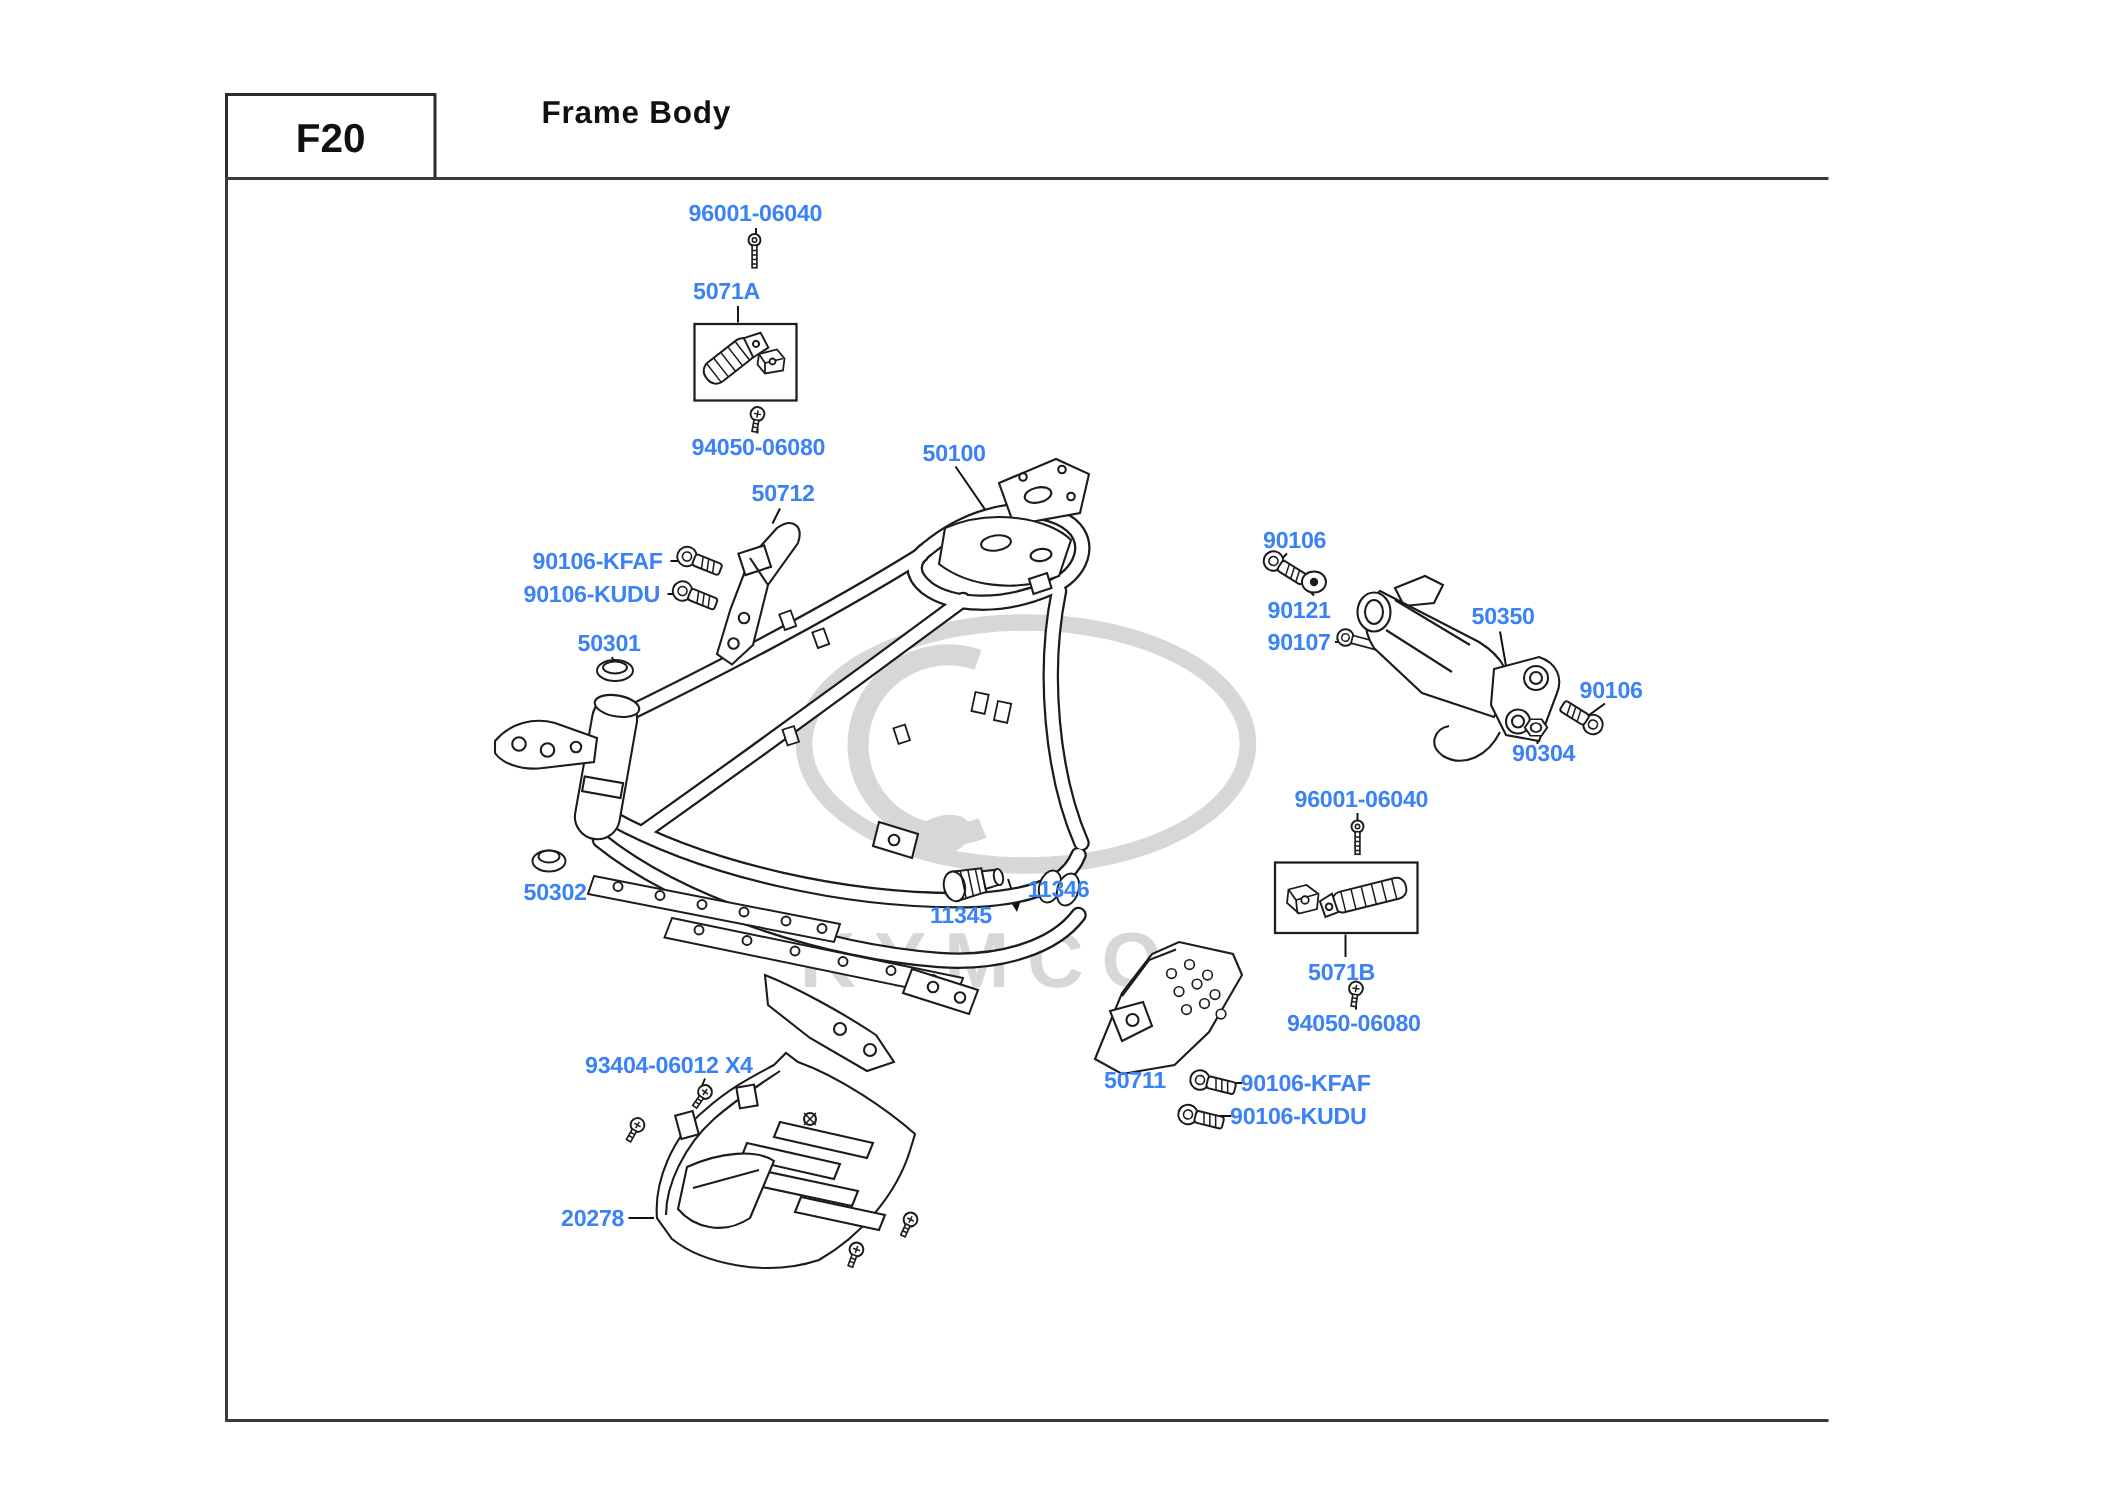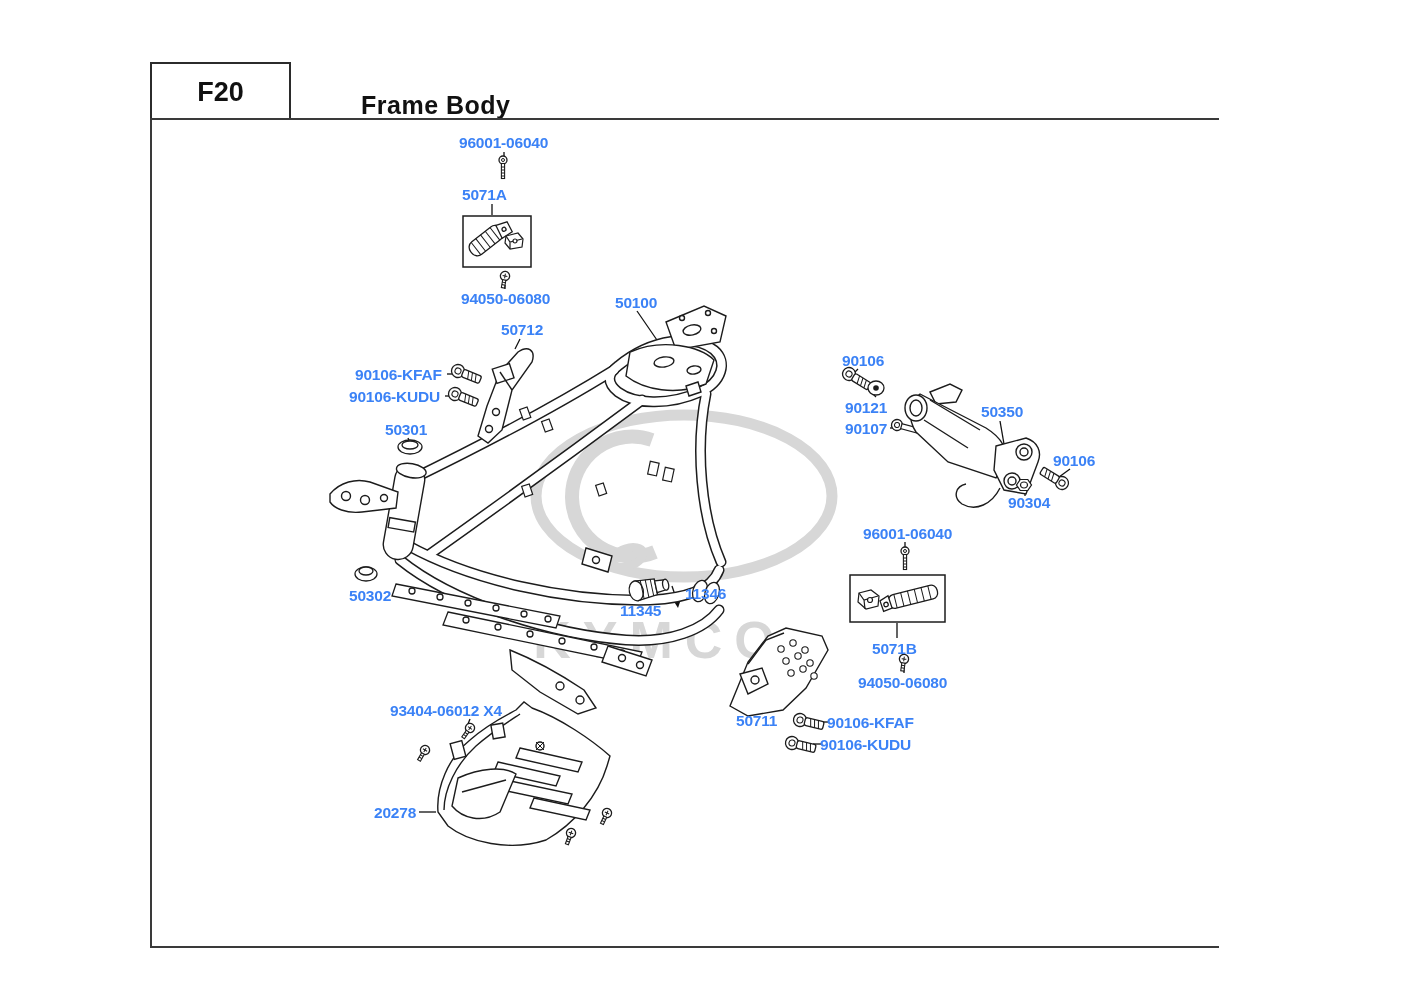--- a/index.html
+++ b/index.html
@@ -1,20 +1,20 @@
 <!DOCTYPE html>
 <html><head>
 <meta charset="utf-8">
 <style>
   html,body{margin:0;padding:0;background:#fff;}
   .page{position:relative;width:1219px;height:1000px;background:#fff;overflow:hidden;
         font-family:"Liberation Sans",sans-serif;color:#111;}
   .f20-box{position:absolute;left:150px;top:62px;width:137px;height:56px;border:2px solid #2b2b2b;
         display:flex;align-items:center;justify-content:center;font-size:27px;font-weight:bold;background:#fff;}
-  .doc-title{position:absolute;left:361px;top:91px;font-size:25px;font-weight:bold;letter-spacing:.5px;}
+  .doc-title{position:absolute;left:361px;top:64px;font-size:21px;font-weight:bold;letter-spacing:.5px;}
   .main-box{position:absolute;left:150px;top:118px;width:1109px;height:826px;border:2px solid #3a3a3a;background:#fff;}
   .footer{position:absolute;left:150px;top:952px;width:1113px;text-align:center;
         font-size:18px;font-weight:bold;}
   .diagram-svg{position:absolute;left:0;top:0;}
   .lbl{position:absolute;font-size:15.5px;font-weight:bold;white-space:nowrap;letter-spacing:-0.2px;color:#3b82f6;}
 </style>
 </head>
 <body>
 
 <div class="page">

